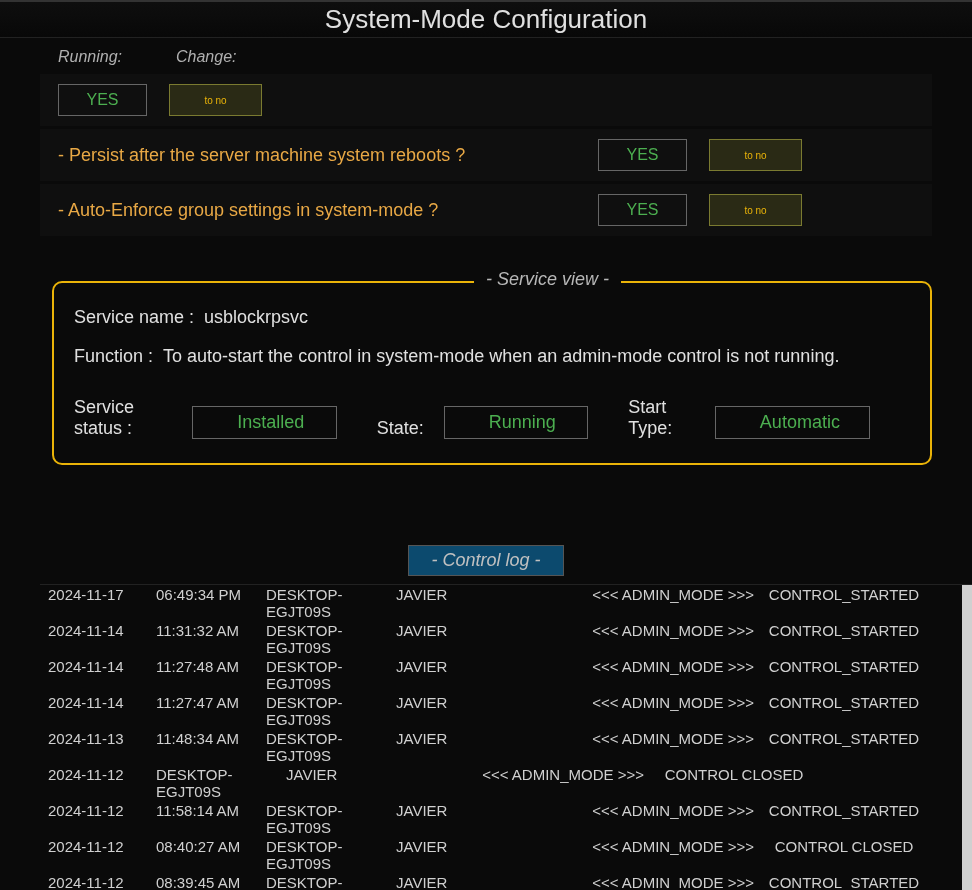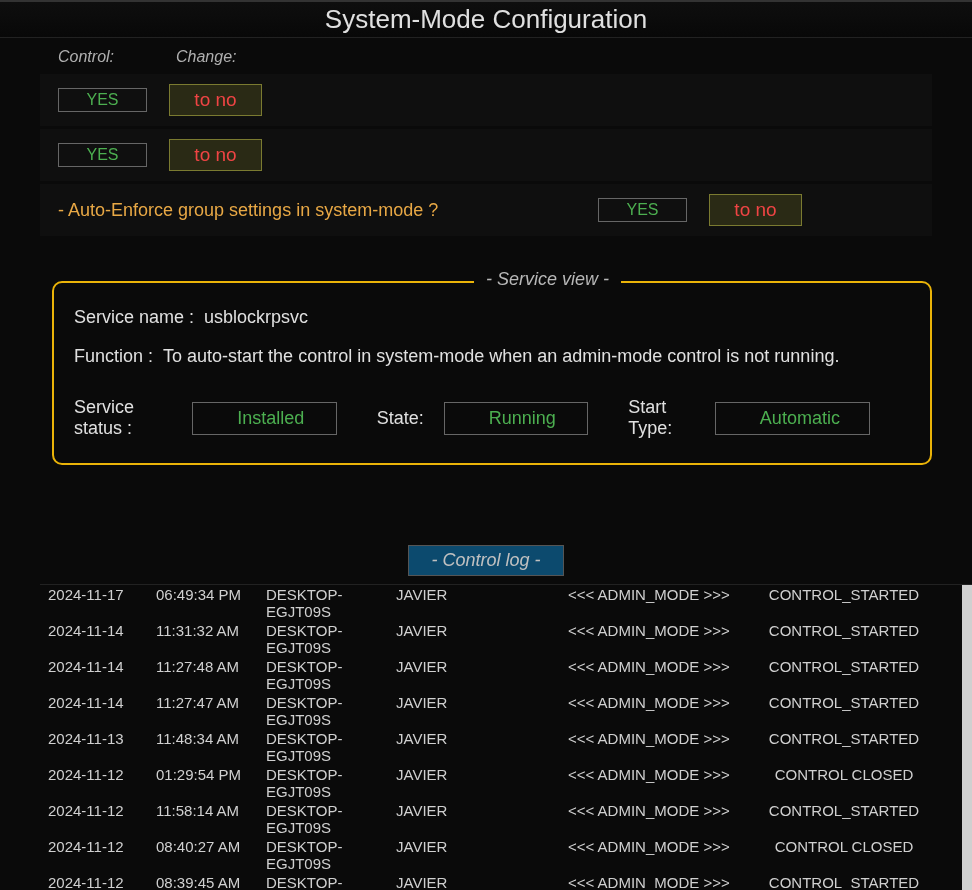--- a/index.html
+++ b/index.html
@@ -59,36 +59,36 @@
       background: #0f0f0f;
       min-height: 47px;
     }
     .question-text {
       flex: 0 0 540px;
       color: #e8a845;
       font-size: 18px;
     }
     .answer-box {
       width: 89px;
-      height: 24px;
+      height: 32px;
       border: 1px solid #666;
       display: flex;
       align-items: center;
       justify-content: center;
       color: #4caf50;
       font-size: 16px;
       margin-right: 22px;
     }
     .change-btn {
       width: 93px;
       height: 32px;
       border: 1px solid #7a7a30;
       background: #2a2a15;
-      color: #ef4444;
-      font-size: 19px;
+      color: #eab308;
+      font-size: 10px;
       cursor: pointer;
       display: flex;
       align-items: center;
       justify-content: center;
     }
     .service-view {
       margin: 45px 40px 0 52px;
       border: 2px solid #eab308;
       border-radius: 10px;
       position: relative;
@@ -104,21 +104,21 @@
       font-size: 18px;
       color: #b8b8b8;
     }
     .service-row {
       font-size: 18px;
       color: #e0e0e0;
       margin-bottom: 18px;
     }
     .service-status-row {
       display: flex;
-      align-items: center;
+      align-items: flex-end;
       font-size: 18px;
       color: #e0e0e0;
       margin-top: 30px;
     }
     .status-label {
       margin-right: 18px;
     }
     .status-box {
       border: 1px solid #666;
       padding: 5px 44px;
@@ -161,50 +161,51 @@
       display: flex;
       padding: 1px 8px;
       font-size: 15px;
       color: #d0d0d0;
       font-family: 'Segoe UI', Arial, sans-serif;
     }
     .log-date { flex: 0 0 108px; }
     .log-time { flex: 0 0 110px; }
     .log-host { flex: 0 0 130px; }
     .log-user { flex: 0 0 172px; }
-    .log-mode { flex: 0 0 186px; }
+    .log-mode { flex: 0 0 186px; text-align: right; }
     .log-event { flex: 0 0 180px; text-align: center; }
     .scrollbar {
       position: absolute;
       right: 0;
       top: 0;
       width: 10px;
       height: 100%;
       background: #d0d0d0;
     }
   </style>
 </head>
 <body>
 
 <div class="titlebar">
   <span class="titlebar-text">System-Mode Configuration</span>
 </div>
 
 <div class="config-section">
   <div class="header-row">
-    <div class="header-answer">Control:</div>
+    <div class="header-answer">Running:</div>
     <div class="header-change">Change:</div>
   </div>
 
   <div id="questions-container">
       <div class="question-row">
         <div class="answer-box">YES</div>
         <div class="change-btn">to no</div>
       </div>
       <div class="question-row">
+        <div class="question-text">- Persist after the server machine system reboots ?</div>
         <div class="answer-box">YES</div>
         <div class="change-btn">to no</div>
       </div>
       <div class="question-row">
         <div class="question-text">- Auto-Enforce group settings in system-mode ?</div>
         <div class="answer-box">YES</div>
         <div class="change-btn">to no</div>
       </div>
     </div>
 </div>
@@ -266,21 +267,20 @@
         <div class="log-row">
           <div class="log-date">2024-11-13</div>
           <div class="log-time">11:48:34 AM</div>
           <div class="log-host">DESKTOP-EGJT09S</div>
           <div class="log-user">JAVIER</div>
           <div class="log-mode">&lt;&lt;&lt; ADMIN_MODE &gt;&gt;&gt;</div>
           <div class="log-event">CONTROL_STARTED</div>
         </div>
         <div class="log-row">
           <div class="log-date">2024-11-12</div>
-          <div class="log-time">01:29:54 PM</div>
           <div class="log-host">DESKTOP-EGJT09S</div>
           <div class="log-user">JAVIER</div>
           <div class="log-mode">&lt;&lt;&lt; ADMIN_MODE &gt;&gt;&gt;</div>
           <div class="log-event">CONTROL CLOSED</div>
         </div>
         <div class="log-row">
           <div class="log-date">2024-11-12</div>
           <div class="log-time">11:58:14 AM</div>
           <div class="log-host">DESKTOP-EGJT09S</div>
           <div class="log-user">JAVIER</div>

